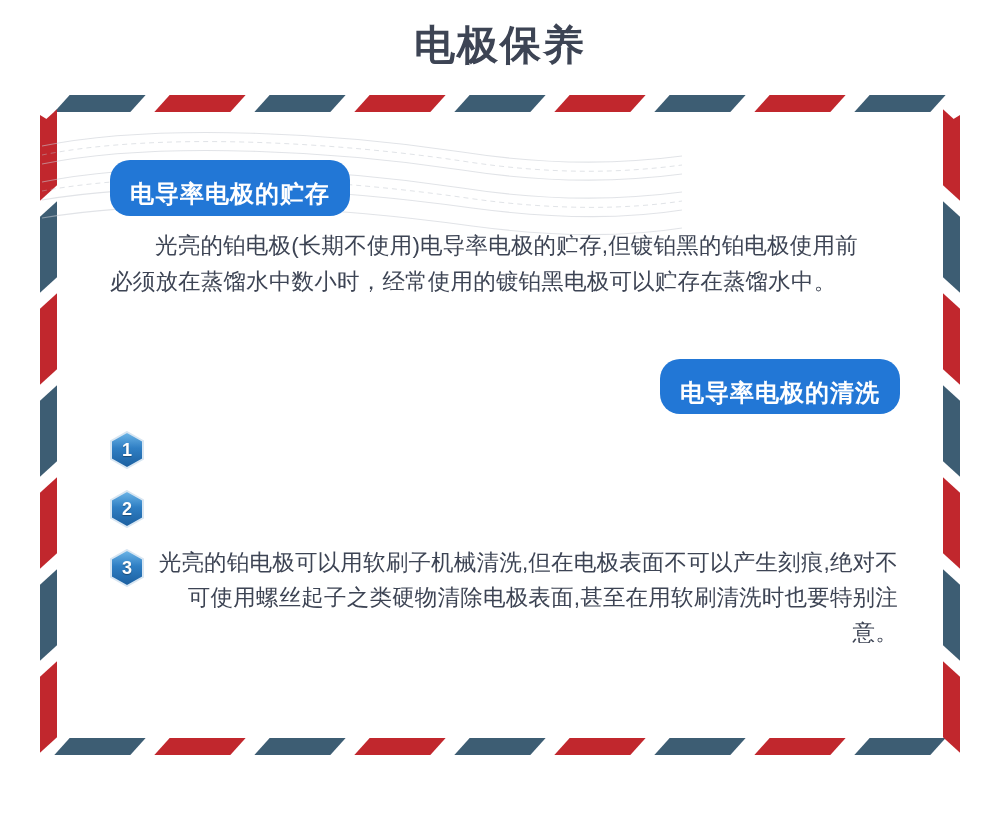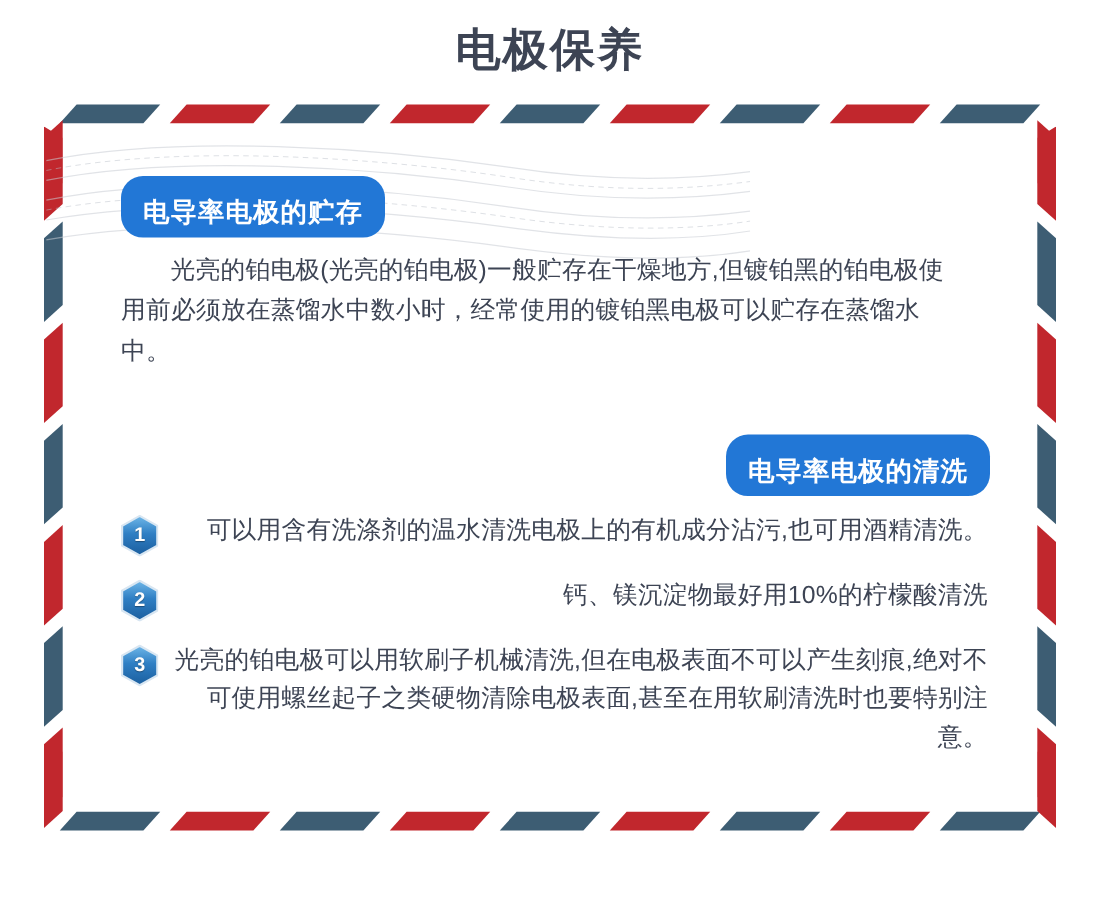--- a/index.html
+++ b/index.html
@@ -220,21 +220,21 @@
       <path d="M0,79 C125,56 300,68 425,86 C515,99 588,97 640,89"></path>
     </g>
   </svg>
 
   <div class="content">
 
     <div>
       <div class="badge-row">
         <span class="badge">电导率电极的贮存</span>
       </div>
-      <p class="para">光亮的铂电极(光亮的铂电极)一般贮存在干燥地方,但镀铂黑的铂电极使用前必须放在蒸馏水中数小时，经常使用的镀铂黑电极可以贮存在蒸馏水中。</p>
+      <p class="para">光亮的铂电极(长期不使用)电导率电极的贮存,但镀铂黑的铂电极使用前必须放在蒸馏水中数小时，经常使用的镀铂黑电极可以贮存在蒸馏水中。</p>
     </div>
 
     <div class="section2">
       <div class="badge-row">
         <span class="badge">电导率电极的清洗</span>
       </div>
 
       <div class="list">
 
         <div class="list-item">
@@ -244,38 +244,36 @@
                 <linearGradient id="hg1" x1="0" y1="0" x2="0" y2="1">
                   <stop offset="0%" stop-color="#6fb7e8"></stop>
                   <stop offset="45%" stop-color="#2f7fc4"></stop>
                   <stop offset="100%" stop-color="#1b5e9e"></stop>
                 </linearGradient>
               </defs>
               <polygon points="17,1 33,10 33,28 17,37 1,28 1,10" fill="url(#hg1)" stroke="#d8e6f2" stroke-width="2"></polygon>
             </svg>
             <span class="num">1</span>
           </div>
-          <div class="item-text">可以用含有洗涤剂的温水清洗电极上的有机成分沾污,也可用酒精清洗。</div>
         </div>
 
         <div class="list-item">
           <div class="marker">
             <svg class="hexwrap" viewBox="0 0 34 38">
               <defs>
                 <linearGradient id="hg2" x1="0" y1="0" x2="0" y2="1">
                   <stop offset="0%" stop-color="#6fb7e8"></stop>
                   <stop offset="45%" stop-color="#2f7fc4"></stop>
                   <stop offset="100%" stop-color="#1b5e9e"></stop>
                 </linearGradient>
               </defs>
               <polygon points="17,1 33,10 33,28 17,37 1,28 1,10" fill="url(#hg2)" stroke="#d8e6f2" stroke-width="2"></polygon>
             </svg>
             <span class="num">2</span>
           </div>
-          <div class="item-text">钙、镁沉淀物最好用10%的柠檬酸清洗</div>
         </div>
 
         <div class="list-item">
           <div class="marker">
             <svg class="hexwrap" viewBox="0 0 34 38">
               <defs>
                 <linearGradient id="hg3" x1="0" y1="0" x2="0" y2="1">
                   <stop offset="0%" stop-color="#6fb7e8"></stop>
                   <stop offset="45%" stop-color="#2f7fc4"></stop>
                   <stop offset="100%" stop-color="#1b5e9e"></stop>

